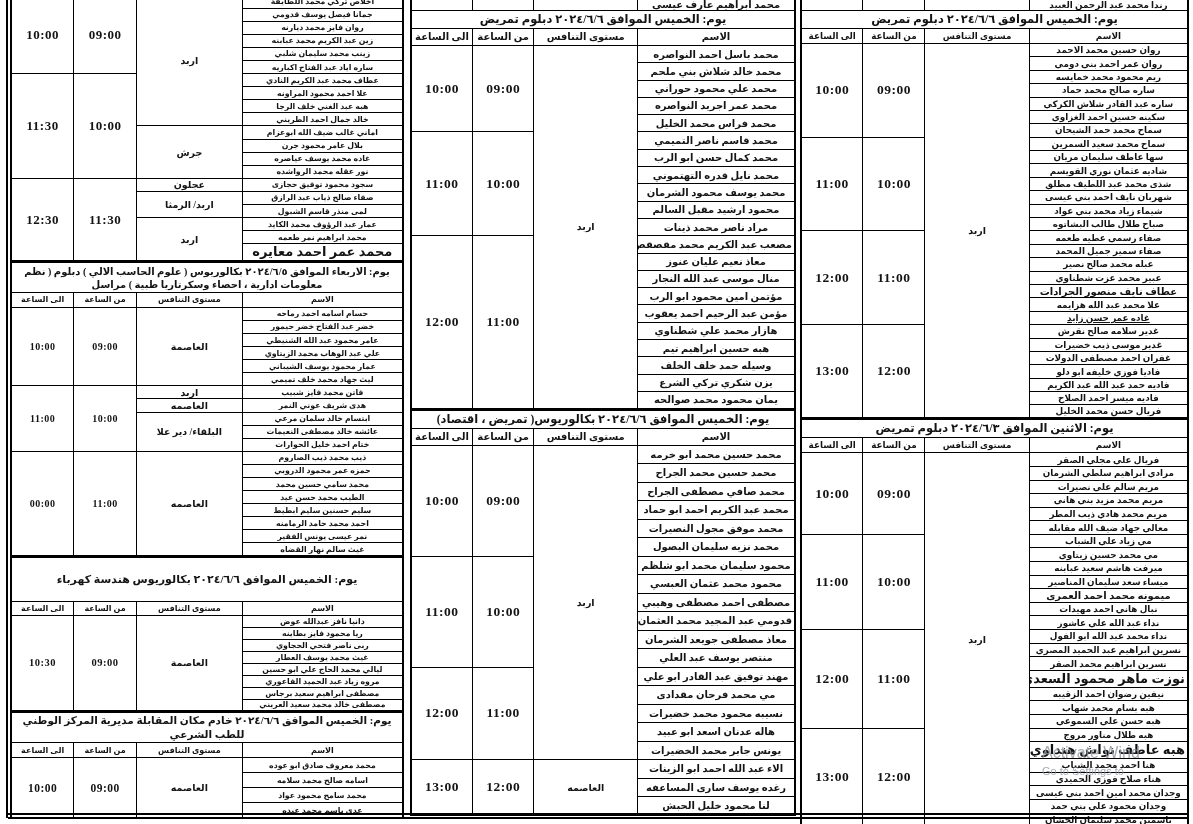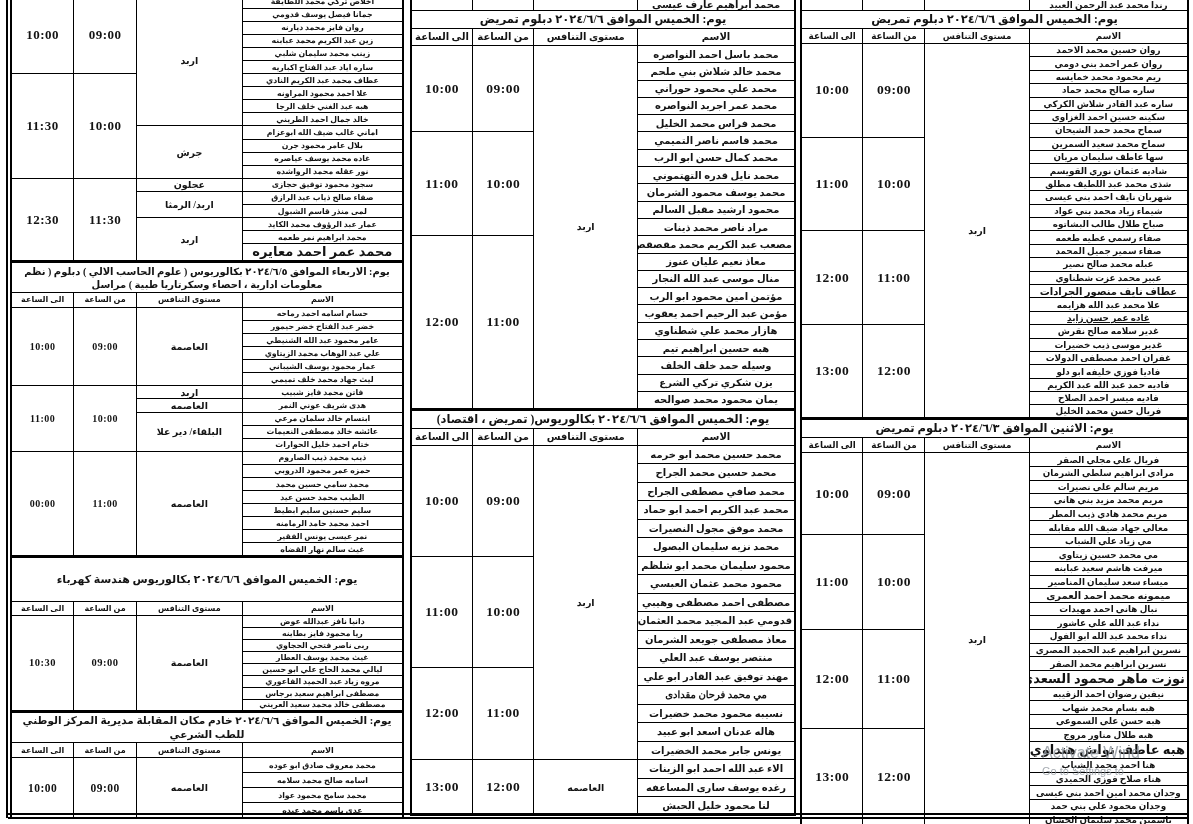--- a/index.html
+++ b/index.html
@@ -450,21 +450,21 @@
             </tr>
             <tr style="height: 18.5px;">
               <td class="name" style="font-size: 10px;">منتصر يوسف عبد العلي</td>
             </tr>
             <tr style="height: 18.5px;">
               <td class="name" style="font-size: 10px;">مهند توفيق عبد القادر ابو علي</td>
               <td class="time" rowspan="5" style="font-size: 13.5px;">11:00</td>
               <td class="time" rowspan="5" style="font-size: 13.5px;">12:00</td>
             </tr>
             <tr style="height: 18.5px;">
-              <td class="name" style="font-size: 10px; font-family: Liberation Serif, serif;">مي محمد فرحان مقدادى</td>
+              <td class="name" style="font-size: 10px;">مي محمد فرحان مقدادى</td>
             </tr>
             <tr style="height: 18.5px;">
               <td class="name" style="font-size: 10px;">نسيبه محمود محمد خضيرات</td>
             </tr>
             <tr style="height: 18.5px;">
               <td class="name" style="font-size: 10px;">هاله عدنان اسعد ابو عبيد</td>
             </tr>
             <tr style="height: 18.5px;">
               <td class="name" style="font-size: 10px;">يونس جابر محمد الخضيرات</td>
             </tr>

